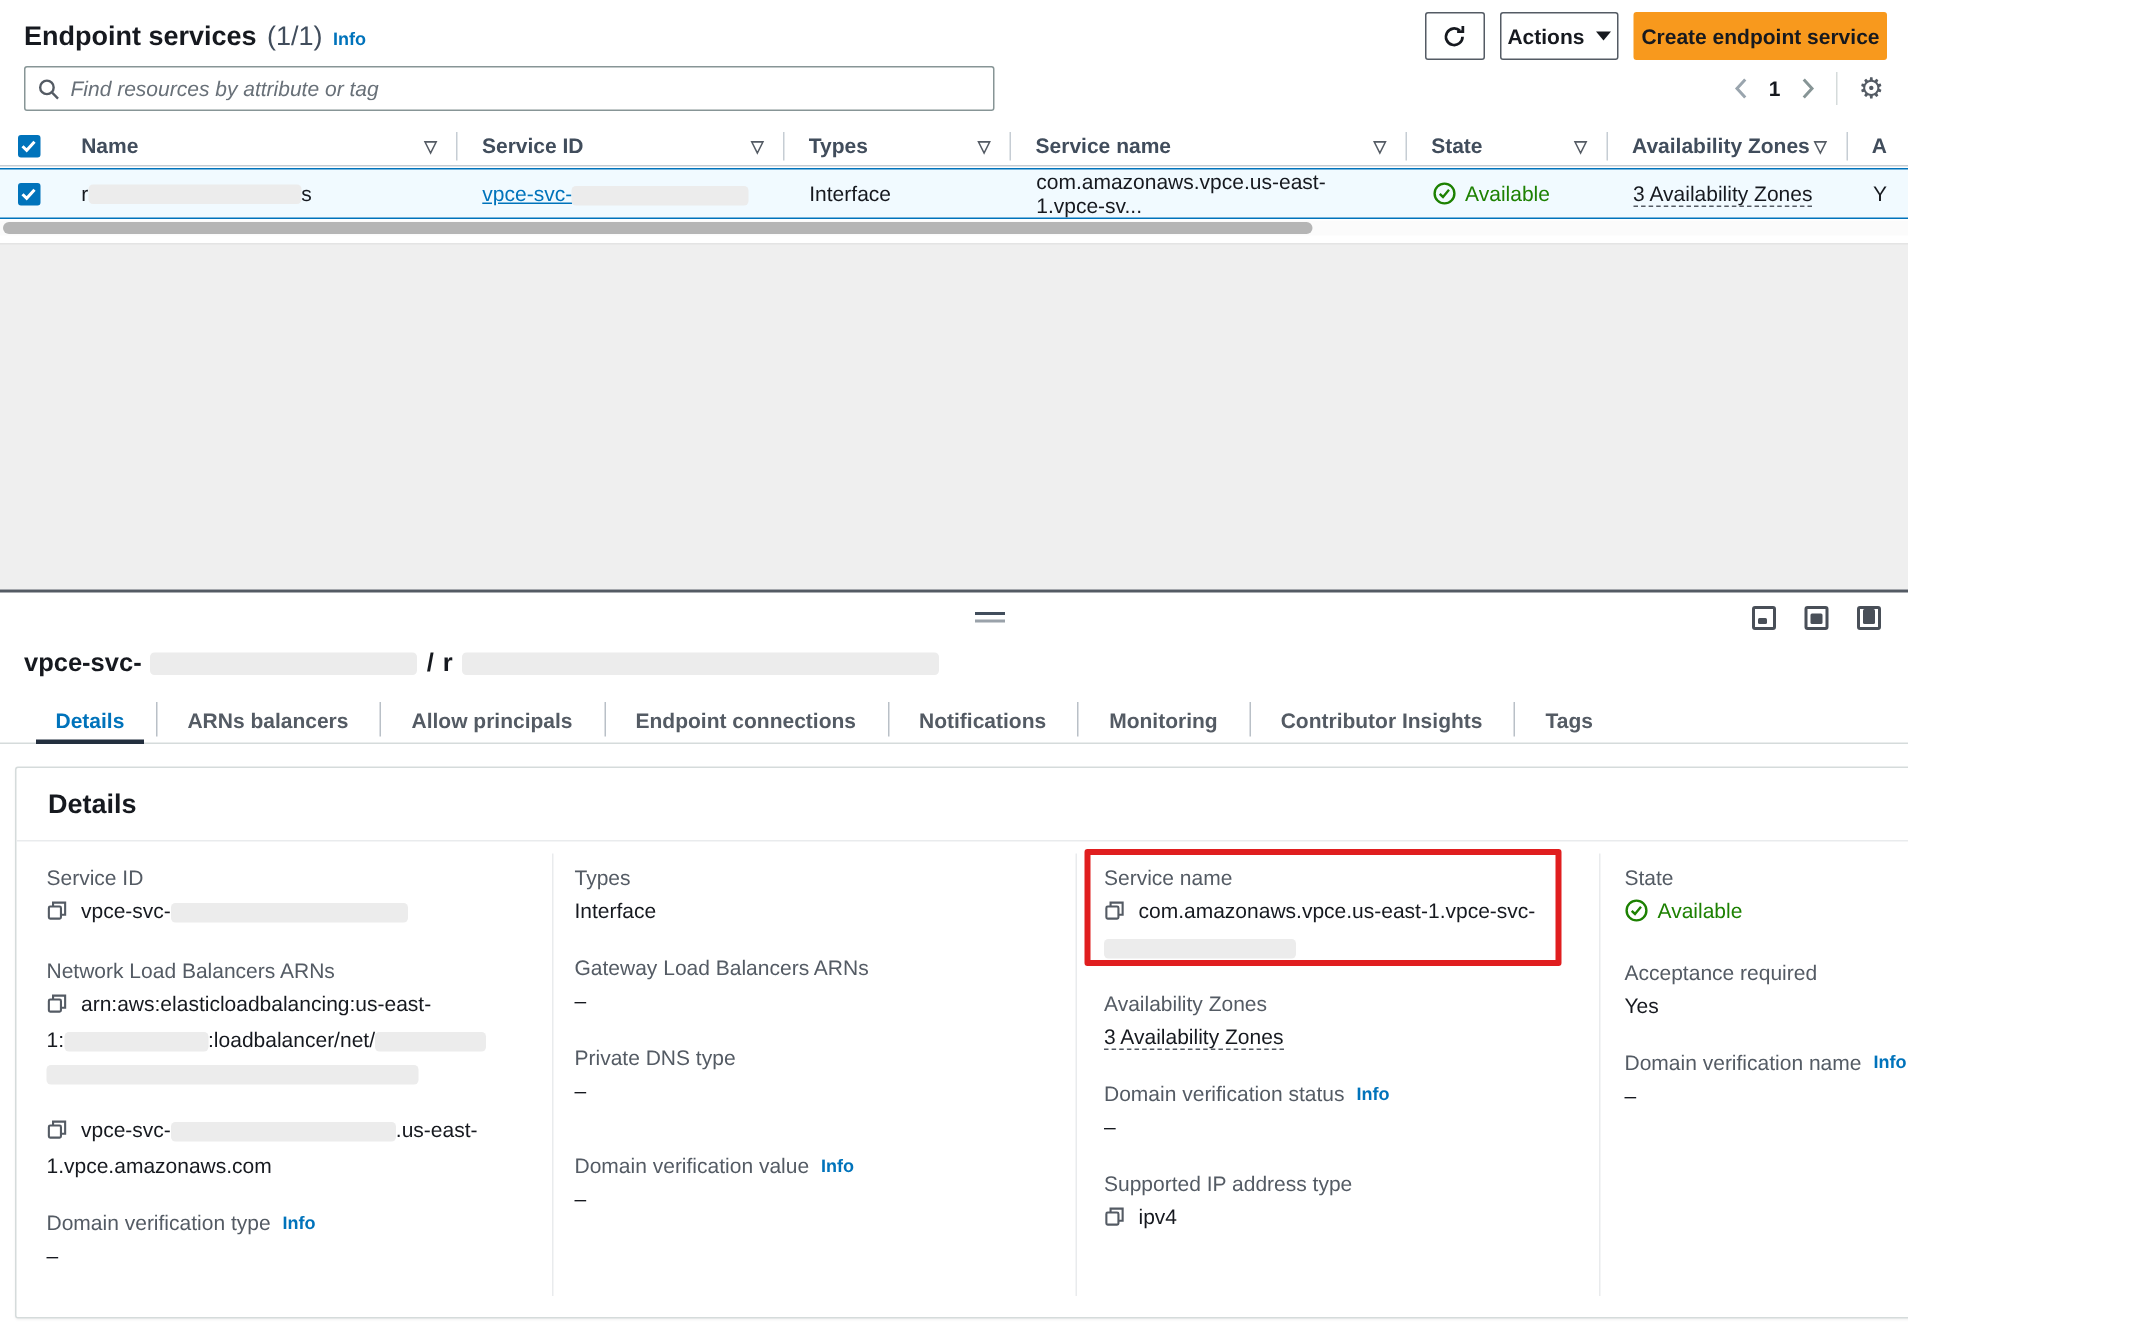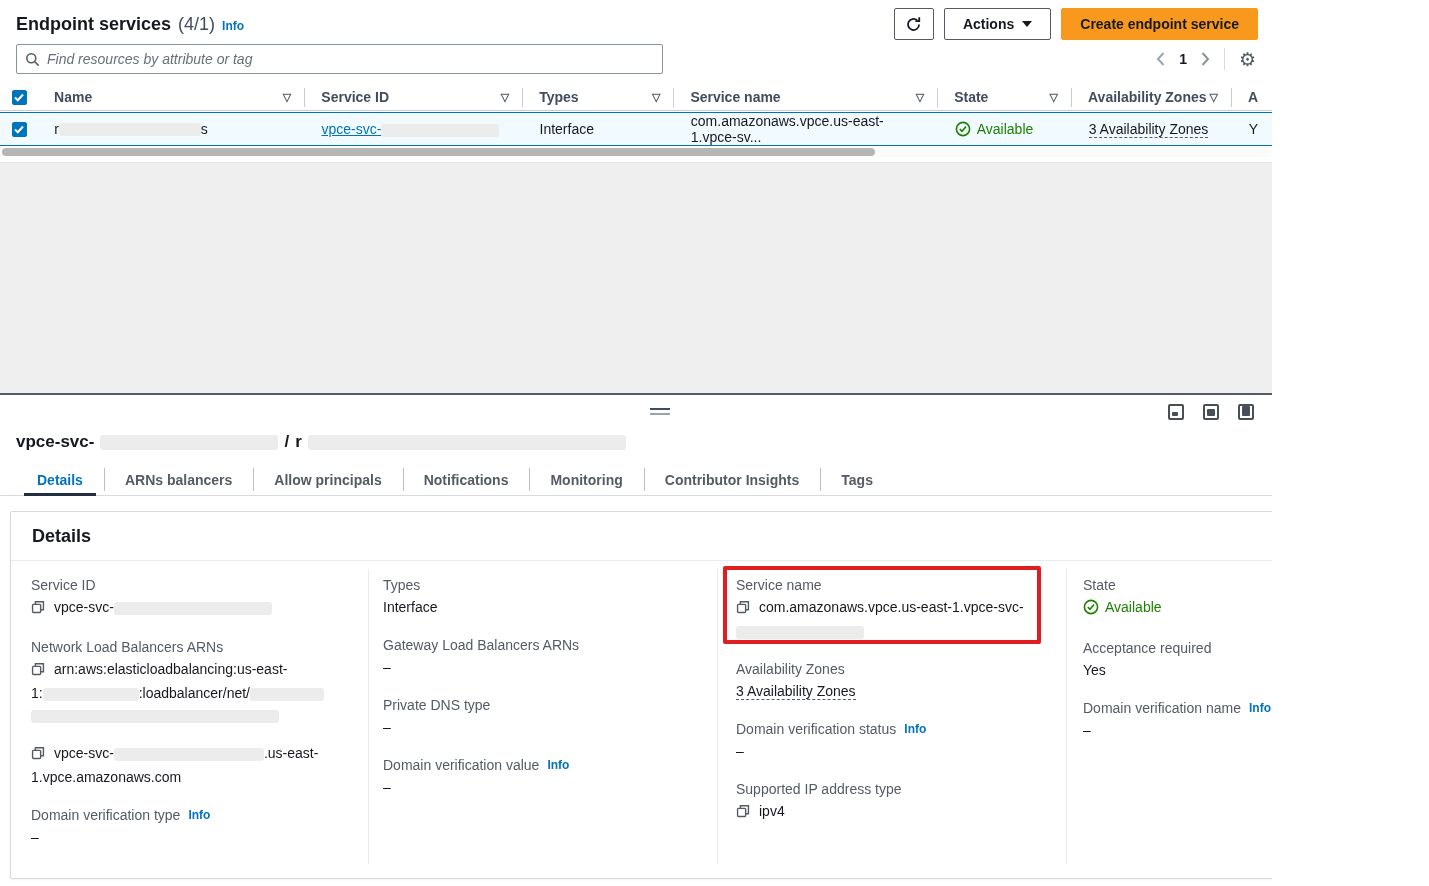--- a/index.html
+++ b/index.html
@@ -11,21 +11,21 @@
   
   .hdr { position:absolute; top:6px; left:16px; right:14px; height:36px;
          display:flex; align-items:center; justify-content:space-between; }
   .hdr-title { display:flex; align-items:baseline; gap:7px; }
   .hdr-title h1 { font-size:18px; font-weight:700; color:#16191f; display:inline; }
   .hdr-count { font-size:18px; font-weight:400; color:#414d5c; }
   .info-link { font-size:12px; font-weight:700; color:#0073bb; cursor:pointer; }
   .hdr-actions { display:flex; gap:10px; align-items:center; }
   .btn { height:32px; display:inline-flex; align-items:center; justify-content:center; gap:8px;
          border:1px solid #545b64; border-radius:2px; background:#fff;
-         font-family:inherit; font-size:14px; font-weight:700; color:#16191f; padding:0 18px; cursor:pointer; }
+         font-family:inherit; font-size:14px; font-weight:700; color:#16191f; padding:0 4px; cursor:pointer; }
   .btn-icon { width:40px; padding:0; }
   .btn-primary { background:#f8991d; border-color:#f8991d; color:#16191f; }
   .caret-down { width:0; height:0; border-left:5px solid transparent; border-right:5px solid transparent;
                 border-top:6px solid #16191f; display:inline-block; }
   
   .search { position:absolute; top:44px; left:16px; width:647px; height:30px;
             border:1px solid #879596; border-radius:2px; background:#fff;
             display:flex; align-items:center; padding:0 8px; gap:7px; }
   .search input { border:none; outline:none; flex:1; font-family:inherit; font-size:14px;
                   font-style:italic; color:#8b5cf6; background:transparent; }
@@ -99,21 +99,21 @@
             border:4px solid #e01e1f; border-radius:2px; pointer-events:none; }
 </style>
 </head>
 <body>
 
 <div class="stage">
 
   <div class="hdr">
     <div class="hdr-title">
       <h1>Endpoint services</h1>
-      <span class="hdr-count">(4/1)</span>
+      <span class="hdr-count">(1/1)</span>
       <span class="info-link">Info</span>
     </div>
     <div class="hdr-actions">
       <button class="btn btn-icon">
         <svg width="17" height="17" viewBox="0 0 16 16">
           <path d="M13.2 8a5.2 5.2 0 1 1-1.7-3.85" fill="none" stroke="#16191f" stroke-width="1.7"></path>
           <path d="M13.4 1.2v3.6H9.8" fill="none" stroke="#16191f" stroke-width="1.7"></path>
         </svg>
       </button>
       <button class="btn">
@@ -255,20 +255,21 @@
       <span class="redact" style="width:178px;"></span>
     <span style="font-weight:700;">/</span>
     <span>r</span>
       <span class="redact" style="width:318px;"></span>
   </div>
 
   <div class="tabs">
     <span class="tab active">Details</span>
     <span class="tab">ARNs balancers</span>
     <span class="tab">Allow principals</span>
+    <span class="tab">Endpoint connections</span>
     <span class="tab">Notifications</span>
     <span class="tab">Monitoring</span>
     <span class="tab">Contributor Insights</span>
     <span class="tab">Tags</span>
   </div>
 
   <div class="card">
     <div class="card-header">Details</div>
     <div class="card-body">
       <span class="vdiv" style="left:357px;"></span>
@@ -327,21 +328,21 @@
           <div class="fvalue">Interface</div>
         </div>
         <div class="field" style="margin-top:16px;">
           <div class="flabel">Gateway Load Balancers ARNs</div>
           <div class="fvalue">–</div>
         </div>
         <div class="field" style="margin-top:16px;">
           <div class="flabel">Private DNS type</div>
           <div class="fvalue">–</div>
         </div>
-        <div class="field" style="margin-top:16px;">
+        <div class="field" style="margin-top:28px;">
           <div class="flabel">
             <span>Domain verification value</span>
             <span class="info-link">Info</span>
           </div>
           <div class="fvalue">–</div>
         </div>
       </div>
 
       <div class="col" style="left:725px;">
         <div class="field">

